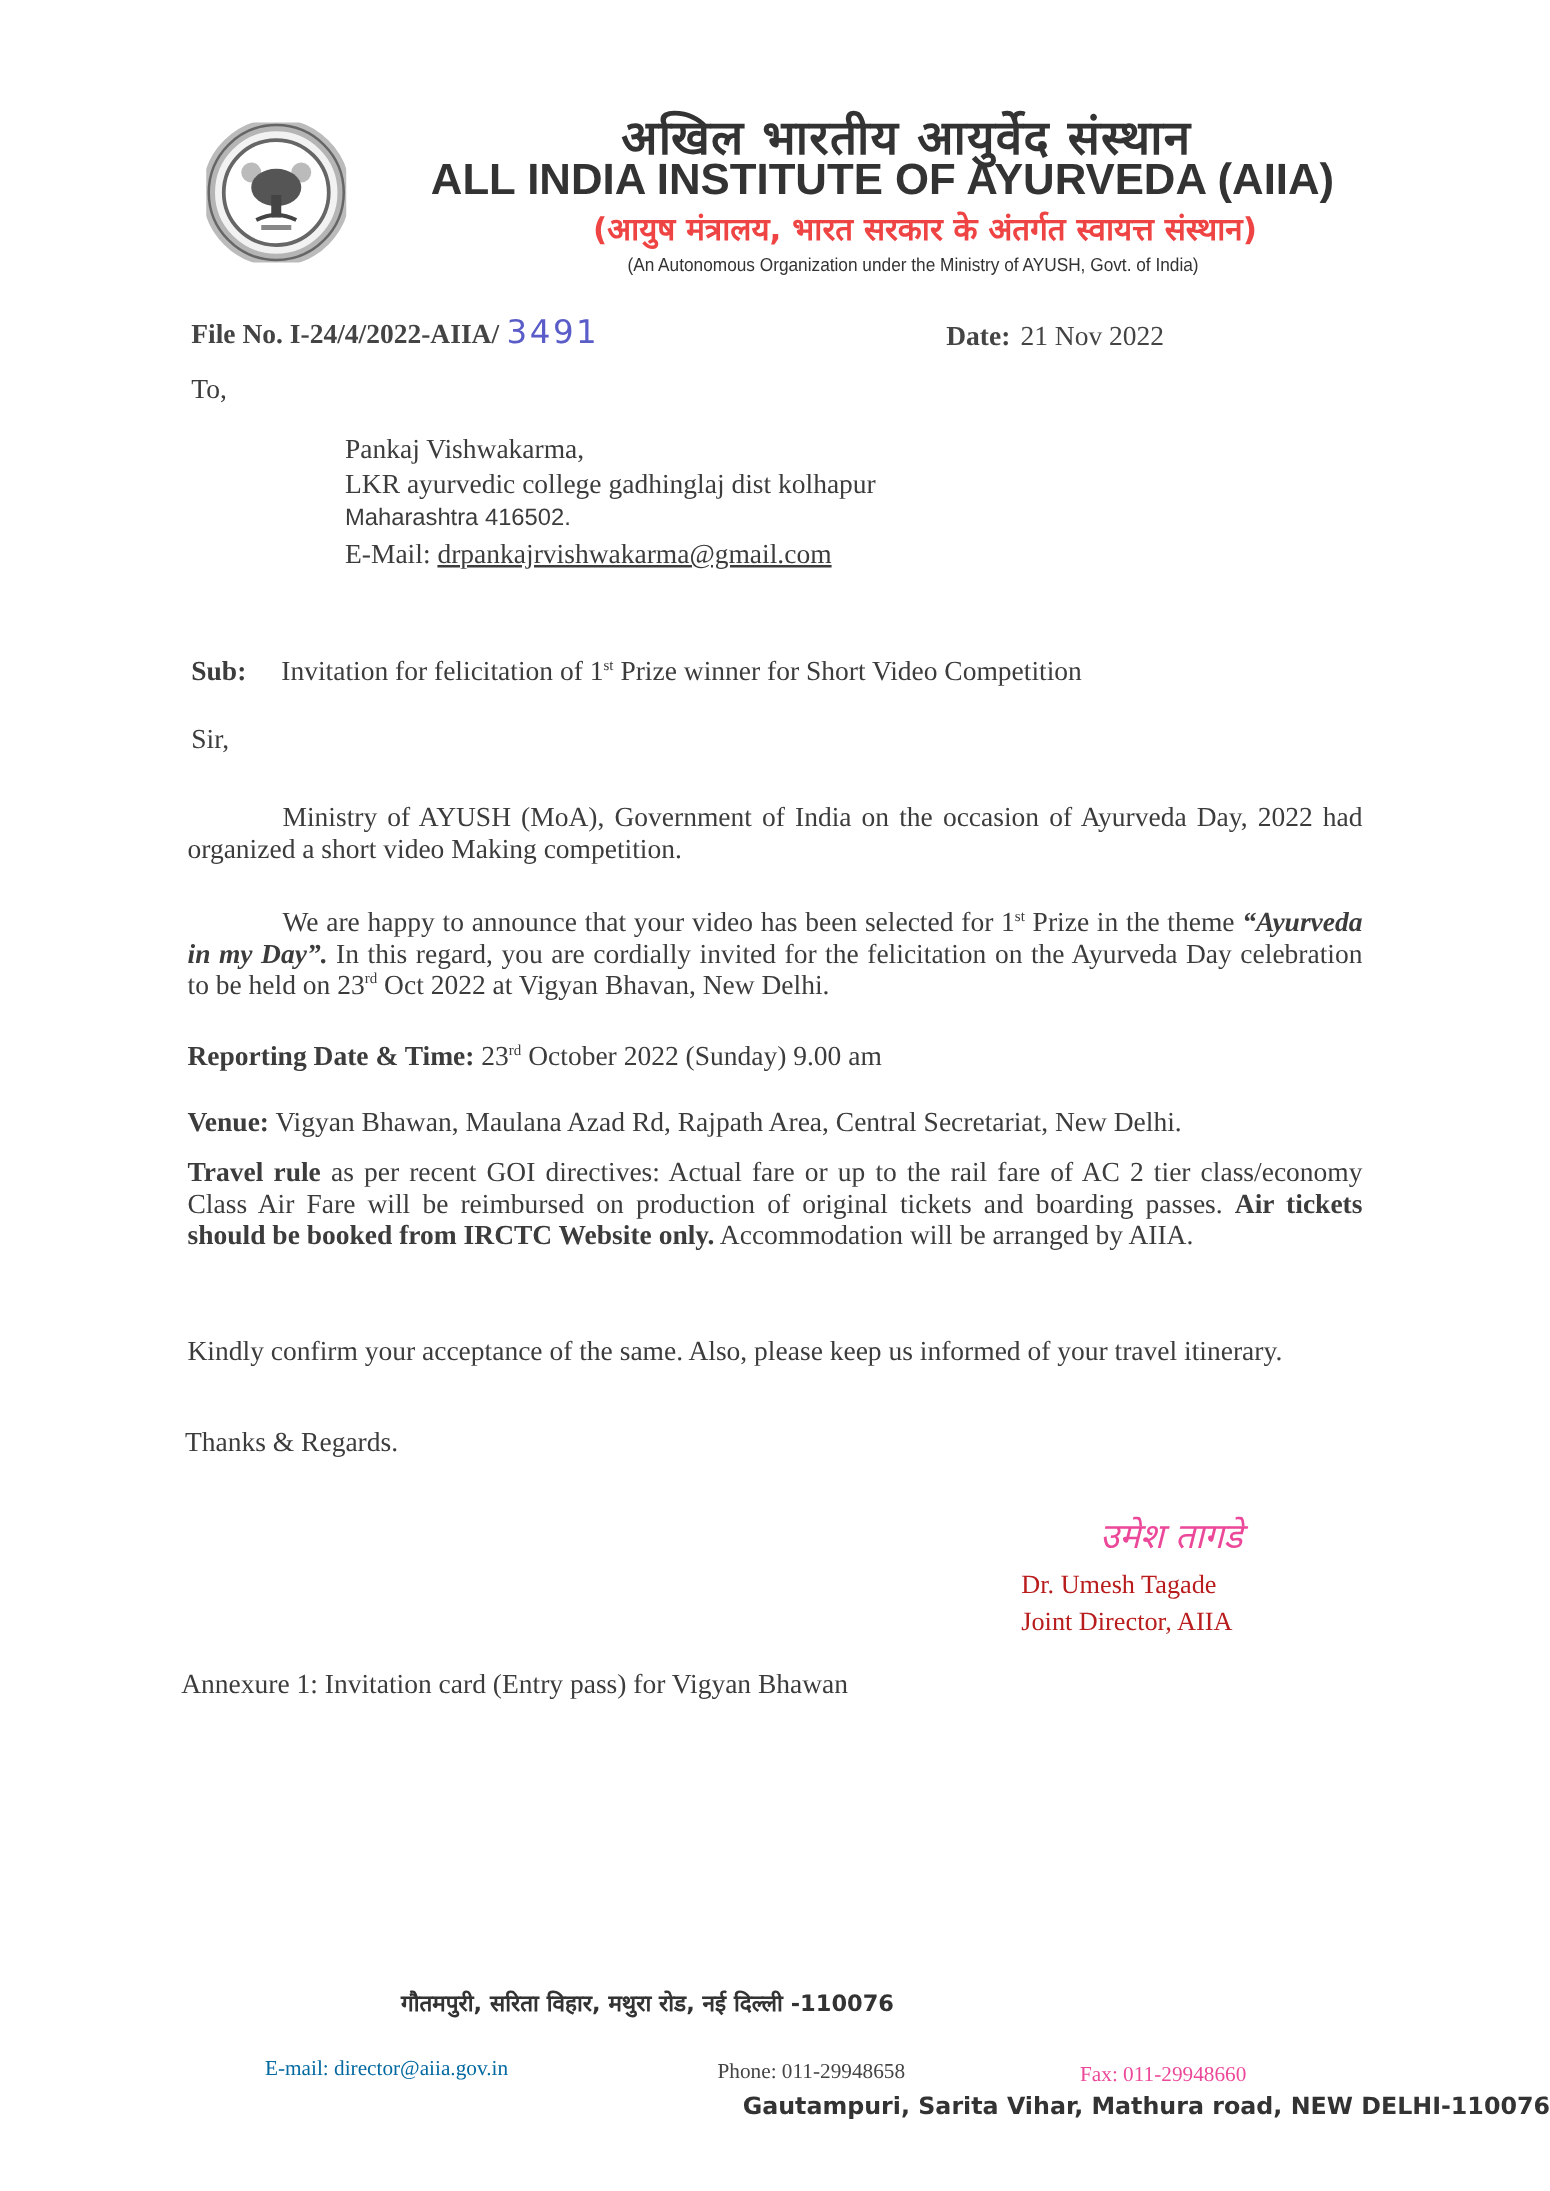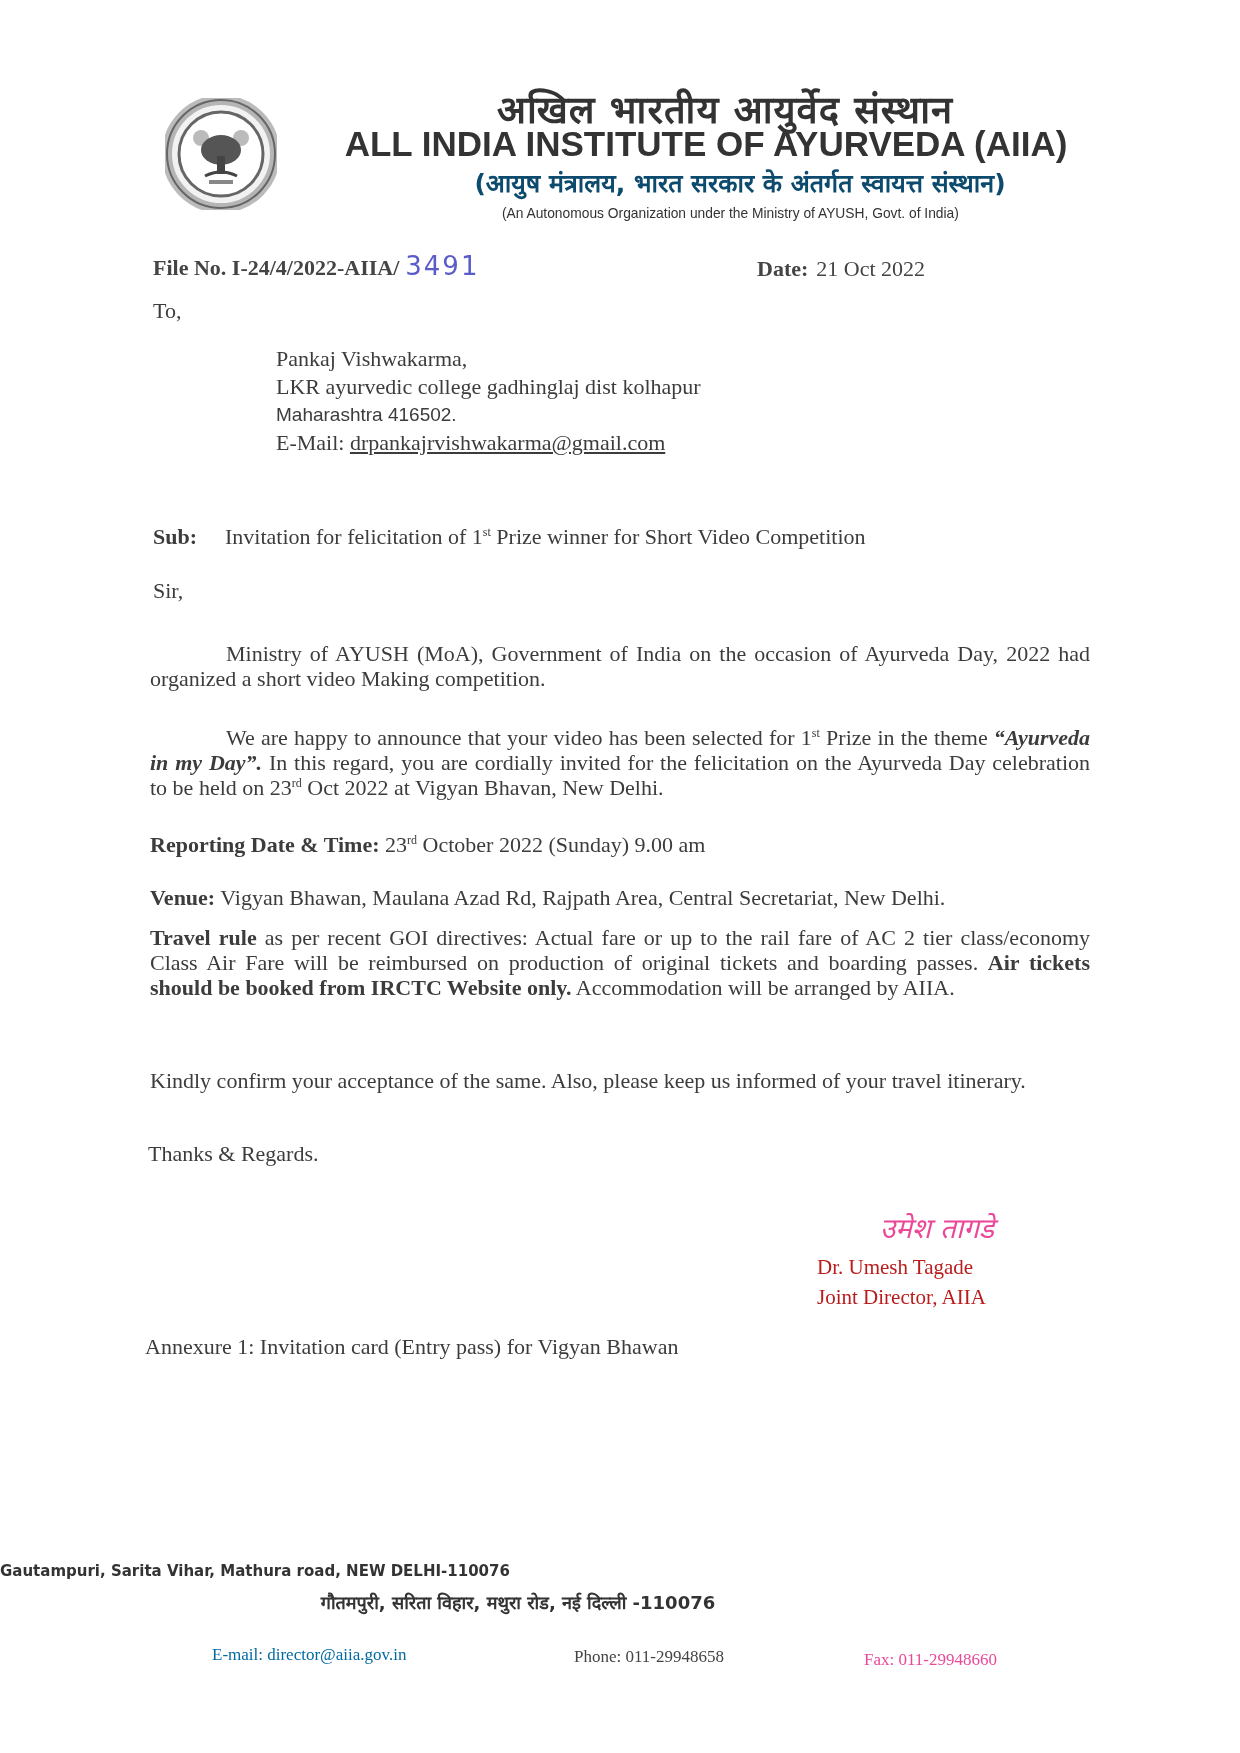--- a/index.html
+++ b/index.html
@@ -7,21 +7,21 @@
            font-family: "Liberation Serif", "DejaVu Serif", serif; color: #3a3a3a; }
     .abs { position: absolute; }
 
     
     .logo { left: 165px; top: 98px; width: 112px; height: 112px; }
     .hdr-hindi { left: 0; width: 1240px; top: 82px; text-align: center; padding-left: 210px; box-sizing: border-box;
                  font-family: "DejaVu Sans", sans-serif; font-weight: bold; font-size: 38px; color: #333; letter-spacing: 1px; }
     .hdr-en { left: 0; width: 1172px; top: 124px; text-align: center; padding-left: 240px; box-sizing: border-box;
               font-family: "Liberation Sans", sans-serif; font-weight: bold; font-size: 35px; color: #333; }
     .hdr-hindi2 { left: 0; width: 1240px; top: 165px; text-align: center; padding-left: 240px; box-sizing: border-box;
-                  font-family: "DejaVu Sans", sans-serif; font-weight: bold; font-size: 25px; color: #0c4a6e; }
+                  font-family: "DejaVu Sans", sans-serif; font-weight: bold; font-size: 25px; color: #ef4444; }
     .hdr-sub { left: 0; width: 1240px; top: 204px; text-align: center; padding-left: 240px; box-sizing: border-box;
                font-family: "Liberation Sans", sans-serif; font-size: 15px; color: #333; transform: scaleX(0.92); }
 
     .fileno { left: 153px; top: 251px; font-size: 22px; font-weight: bold; color: #444; }
     .fileno .hand { font-family: "DejaVu Sans", sans-serif; font-weight: normal; color: #5a5cc8; font-size: 26px; letter-spacing: 2px; margin-left: 6px; }
     .date { left: 757px; top: 256px; font-size: 22px; color: #444; }
     .date b { margin-right: 8px; }
 
     .p { font-size: 22px; line-height: 25px; color: #3c3c3c; }
     .to { left: 153px; top: 298px; text-align: right; }
@@ -44,21 +44,21 @@
     .para3 { top: 925px; line-height: 25px; }
     .para4 { top: 1068px; }
     .thanks { left: 148px; top: 1141px; }
 
     .sig-hand { left: 880px; top: 1208px; font-family: "DejaVu Sans", sans-serif; font-size: 28px; color: #ec4899; font-style: italic; }
     .sig-name { left: 817px; top: 1252px; font-size: 21px; line-height: 30px; color: #b91c1c; }
 
     .annex { left: 145px; top: 1334px; }
 
     .foot-hindi { left: 0; width: 1036px; top: 1590px; text-align: center; font-family: "DejaVu Sans", sans-serif; font-weight: bold; font-size: 18px; color: #333; }
-    .foot-en { left: 0; width: 1240px; top: 1562px; text-align: left; font-family: "DejaVu Sans", sans-serif; font-weight: bold; font-size: 15px; color: #333; }
+    .foot-en { left: 0; width: 1240px; top: 1674px; text-align: right; font-family: "DejaVu Sans", sans-serif; font-weight: bold; font-size: 19px; color: #333; }
     .foot-email { left: 212px; top: 1645px; font-size: 17px; color: #0369a1; }
     .foot-phone { left: 574px; top: 1647px; font-size: 17px; color: #444; }
     .foot-fax { left: 864px; top: 1650px; font-size: 17px; color: #ec4899; }
   </style>
 </head>
 <body>
 
 <div class="abs logo">
   <svg width="112" height="112" viewBox="0 0 112 112">
     <circle cx="56" cy="56" r="54" fill="#f2f2f2" stroke="#555" stroke-width="2"></circle>
@@ -74,21 +74,21 @@
 </div>
 <div class="abs hdr-hindi">अखिल भारतीय आयुर्वेद संस्थान</div>
 <div class="abs hdr-en">ALL INDIA INSTITUTE OF AYURVEDA (AIIA)</div>
 <div class="abs hdr-hindi2">(आयुष मंत्रालय, भारत सरकार के अंतर्गत स्वायत्त संस्थान)</div>
 <div class="abs hdr-sub">(An Autonomous Organization under the Ministry of AYUSH, Govt. of India)</div>
 
 <div class="abs fileno">
   <span>File No. I-24/4/2022-AIIA/</span><span class="hand">3491</span>
 </div>
 <div class="abs date">
-  <b>Date:</b><span>21 Oct 2022</span>
+  <b>Date:</b><span>21 Nov 2022</span>
 </div>
 
 <div class="abs p to">To,</div>
 <div class="abs p addr">
   <div>Pankaj Vishwakarma,</div>
   <div>LKR ayurvedic college gadhinglaj dist kolhapur</div>
   <div class="sans">Maharashtra 416502.</div>
   <div>
     <span>E-Mail:</span>
     <span class="mail">drpankajrvishwakarma@gmail.com</span>

